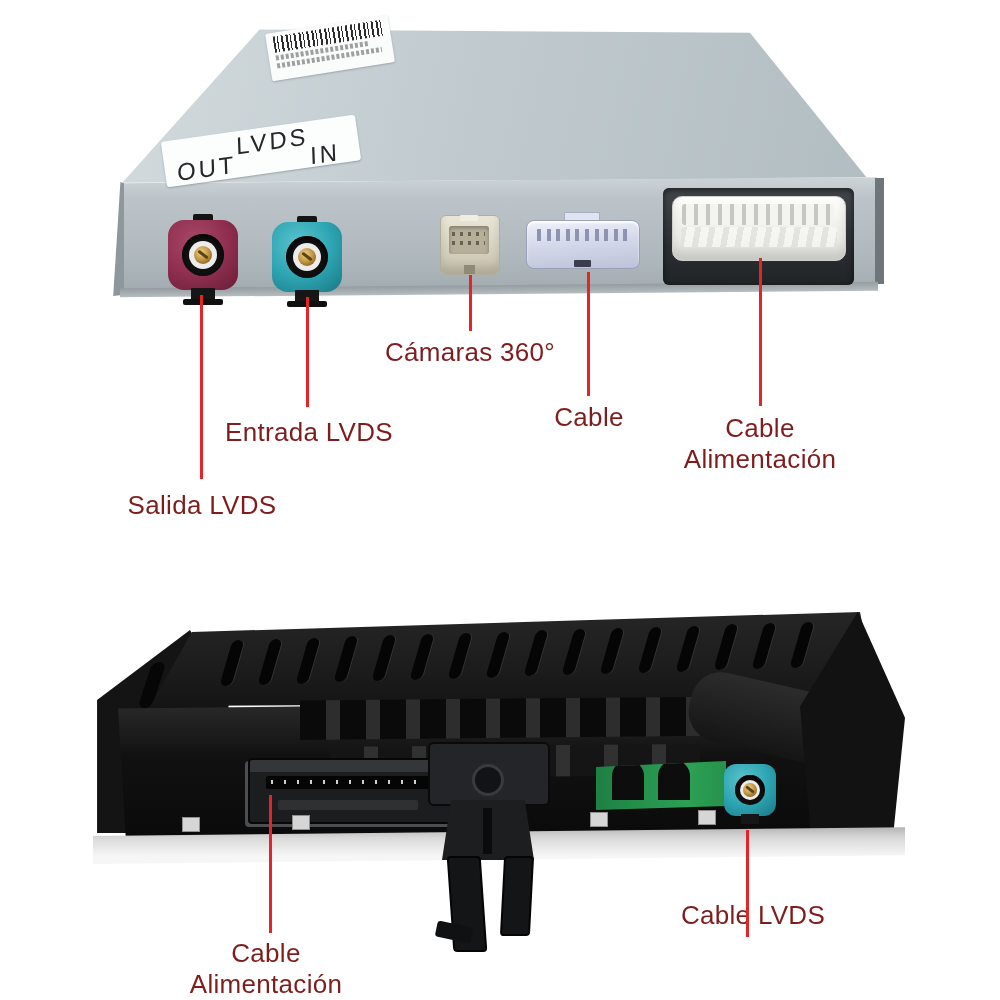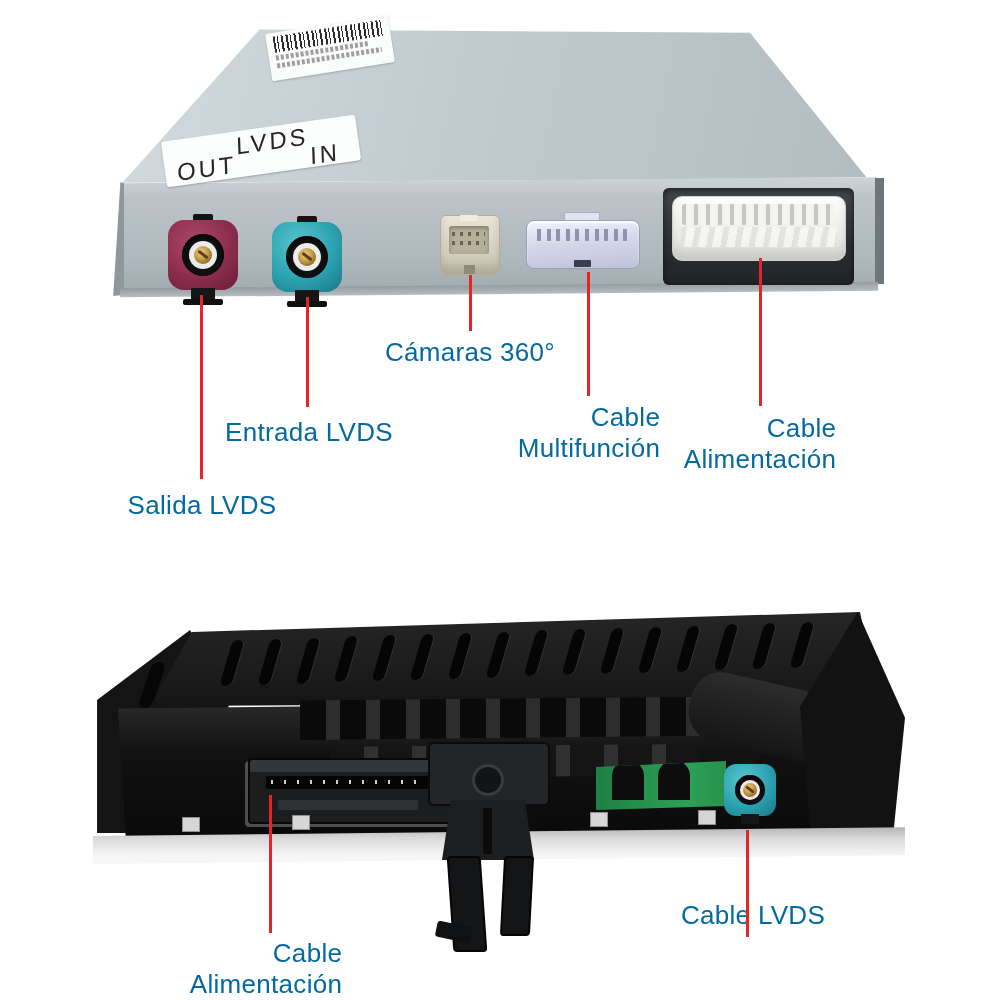--- a/index.html
+++ b/index.html
@@ -3,22 +3,22 @@
 <meta charset="utf-8">
 <style>
   html,body{margin:0;padding:0;background:#ffffff;}
   #stage{
     position:relative;width:1000px;height:1000px;background:#ffffff;overflow:hidden;
     font-family:"Liberation Sans","DejaVu Sans",sans-serif;color:#1c1c1e;
   }
   .abs{position:absolute;}
   
   .callout-label{
-    position:absolute;transform:translateX(-50%);text-align:right;
-    font-size:26px;line-height:31px;color:#0369a1;letter-spacing:.3px;white-space:nowrap;
+    position:absolute;transform:translateX(-50%);text-align:center;
+    font-size:26px;line-height:31px;color:#7f1d1d;letter-spacing:.3px;white-space:nowrap;
   }
   .red-line{position:absolute;width:3px;background:#e32528;z-index:40;}
   
   .box-topface{left:120px;top:28px;width:750px;height:158px;
     clip-path:polygon(18.6% 1%,84% 3%,99.6% 95%,.3% 98%);
     background:linear-gradient(102deg,#d2dadd 0%,#c1cbcf 45%,#b2bdc2 100%);}
   .box-frontface{left:120px;top:176px;width:760px;height:120px;
     clip-path:polygon(.3% 6%,99.6% 1%,99.6% 89%,.3% 97%);
     background:linear-gradient(180deg,#ced5d9 0%,#bcc4c9 18%,#aeb7bc 70%,#a0a9ae 100%);
     box-shadow:inset 0 2px 0 #e2e7e9;}
@@ -196,21 +196,20 @@
   <div class="red-line" style="left:306px;top:297px;height:110px;"></div>
   <div class="red-line" style="left:469px;top:275px;height:56px;"></div>
   <div class="red-line" style="left:587px;top:272px;height:124px;"></div>
   <div class="red-line" style="left:759px;top:258px;height:148px;"></div>
 
   <div class="callout-label" style="left:309px;top:417px;">Entrada LVDS</div>
   <div class="callout-label" style="left:202px;top:490px;">Salida LVDS</div>
   <div class="callout-label" style="left:470px;top:337px;">Cámaras 360°</div>
   <div class="callout-label" style="left:589px;top:402px;">
     <span>Cable</span><br>
-    <span>Multifunción</span>
   </div>
   <div class="callout-label" style="left:760px;top:413px;">
     <span>Cable</span><br>
     <span>Alimentación</span>
   </div>
 
   <div class="abs u-leftcap">
     <div class="boss"></div>
     <div class="slot"></div>
   </div>

